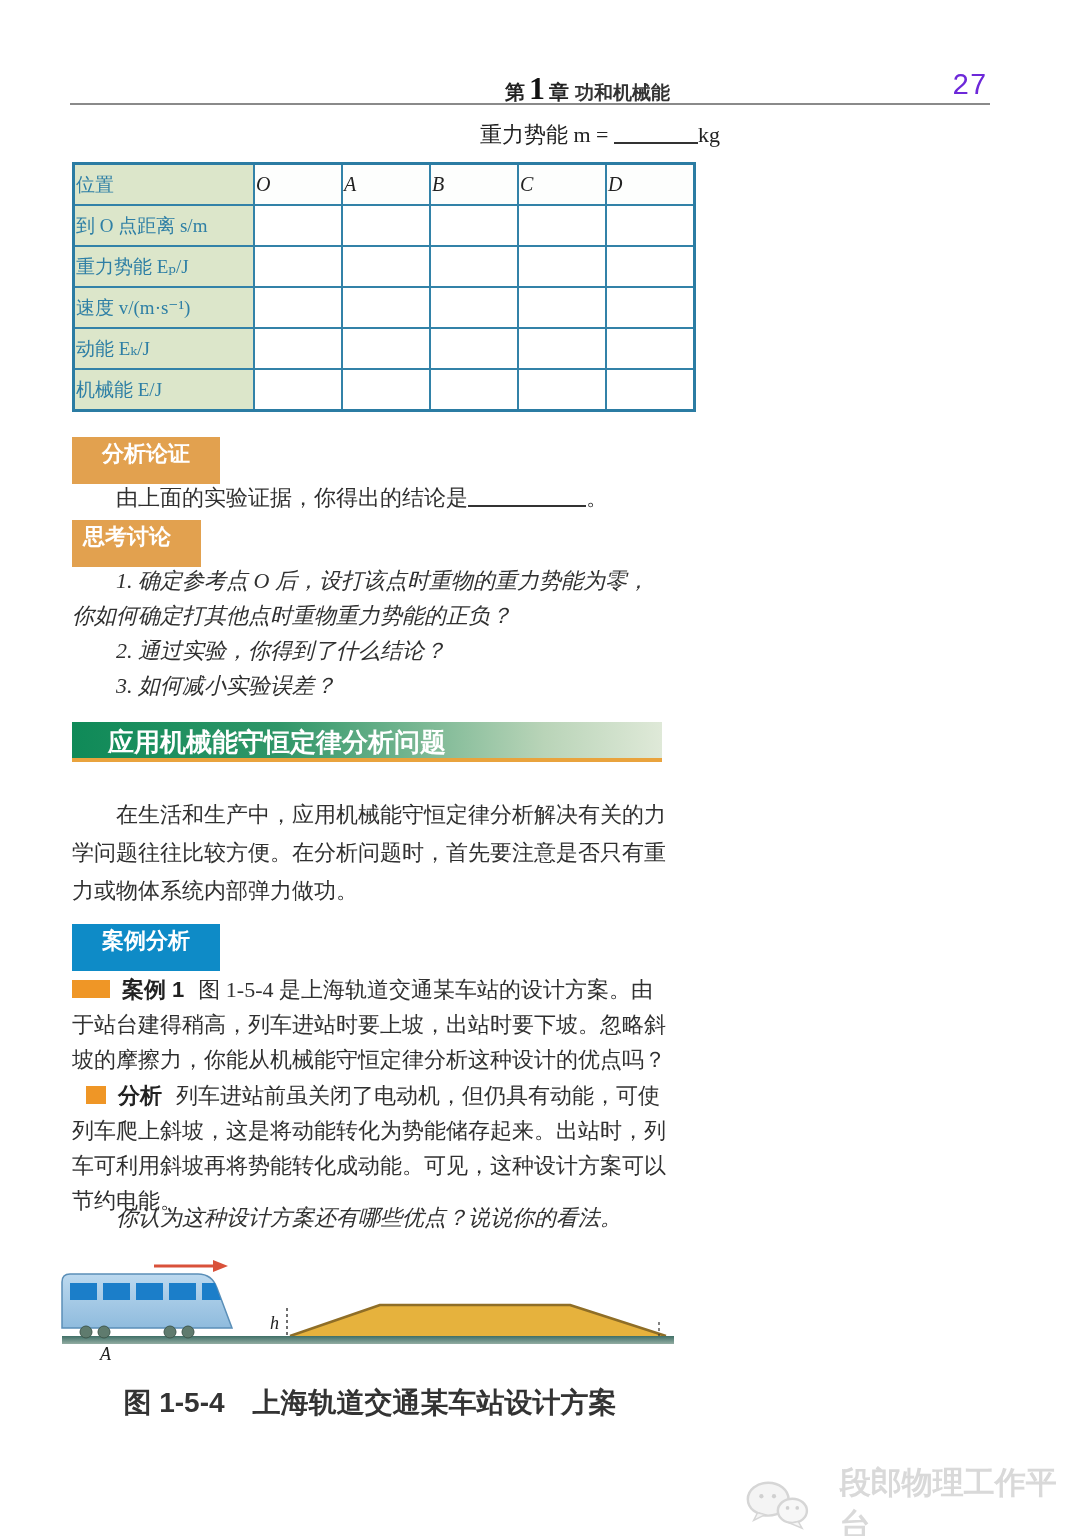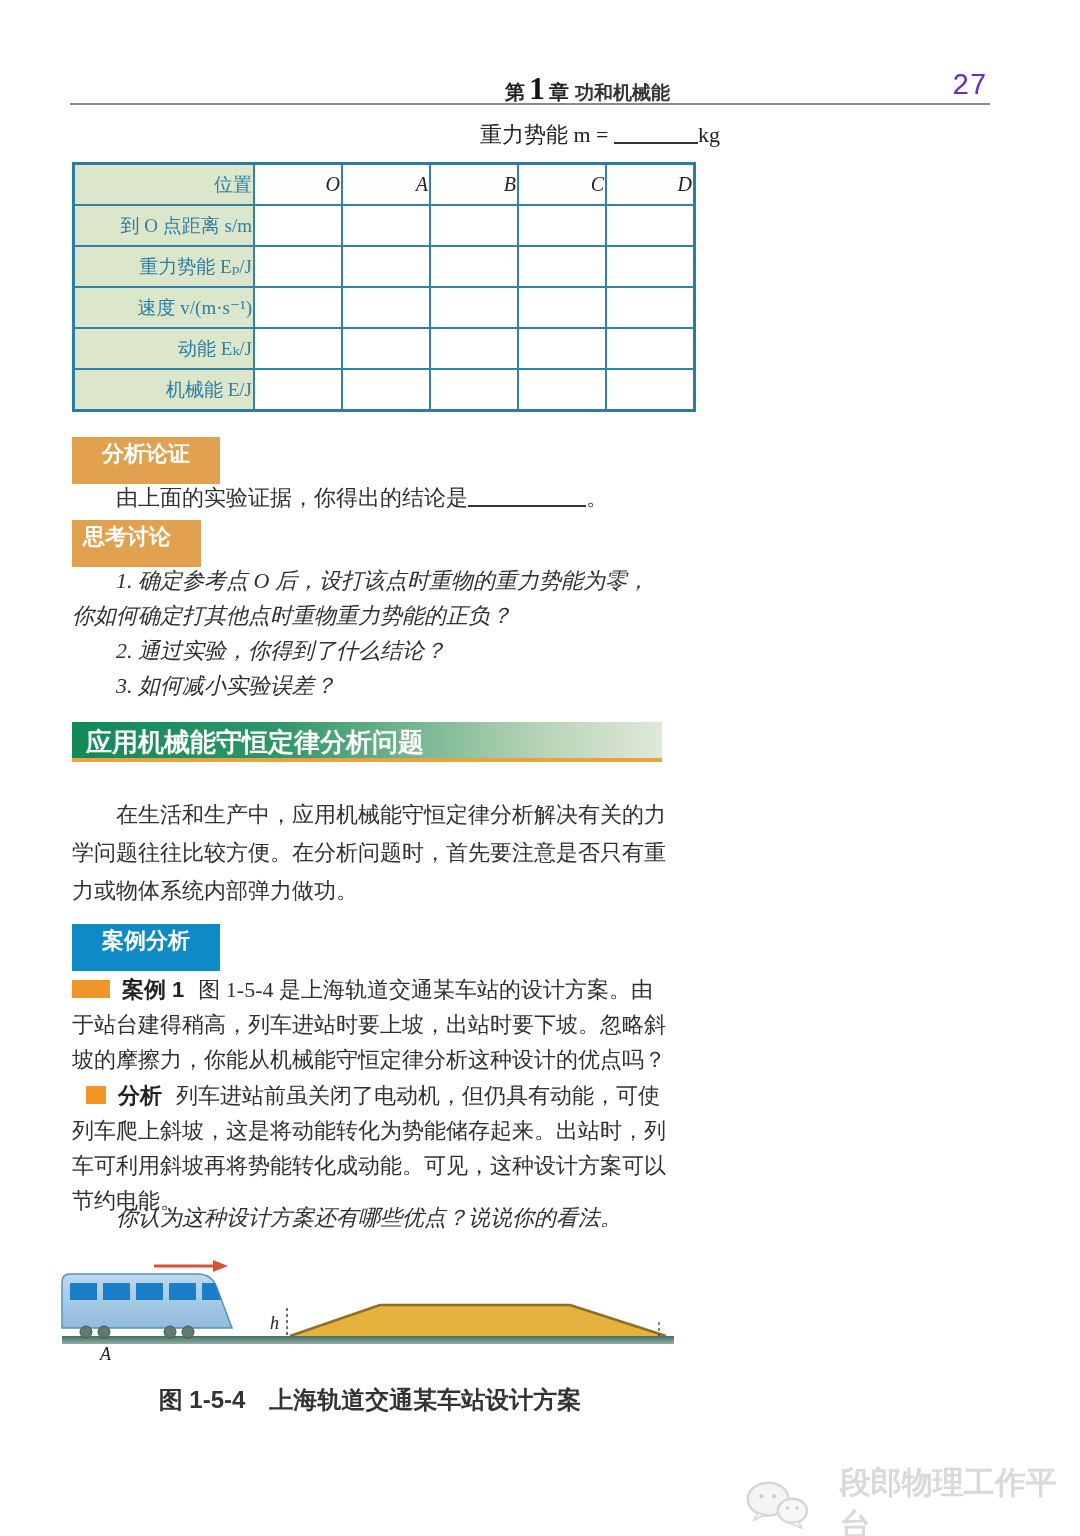--- a/index.html
+++ b/index.html
@@ -16,21 +16,21 @@
   .head-rule{position:absolute;left:70px;top:103px;width:920px;height:2px;background:#8a8a8a;}
 
   
   .mass-line{position:absolute;left:480px;top:120px;width:190px;font-size:22px;color:#222;white-space:nowrap;}
   .blank{display:inline-block;border-bottom:2px solid #333;height:18px;vertical-align:-2px;}
   .mass-line .blank{width:84px;}
 
   
   table.dtable{position:absolute;left:72px;top:162px;border-collapse:collapse;
                border:3px solid #2b7ca3;background:#fdfefd;}
-  table.dtable td{border:2px solid #3282a8;height:37px;text-align:right;vertical-align:middle;}
+  table.dtable td{border:2px solid #3282a8;height:37px;text-align:left;vertical-align:middle;}
   td.rowlabel{width:176px;background:#dce6ca;color:#2e7fa5;font-size:19px;}
   td.colhead{width:84px;font-style:italic;font-size:20px;color:#222;}
   td.cell{width:84px;background:#ffffff;}
 
   
   .badge{position:absolute;left:72px;height:47px;line-height:34px;padding:0 30px;
          font-family:"Liberation Sans","DejaVu Sans",sans-serif;font-size:22px;font-weight:bold;color:#fff;}
   .badge.orange{background:#e2a14f;}
   .badge.blue{background:#0e8bc7;}
   #badge-analysis{top:437px;}
@@ -52,26 +52,26 @@
   .marker.sm{width:20px;margin-left:14px;}
   .case-label{font-family:"Liberation Sans","DejaVu Sans",sans-serif;font-weight:bold;color:#222;margin-right:14px;}
   #analysis-text{top:1078px;}
   #followup{top:1200px;}
 
   
   .section-bar{position:absolute;left:72px;top:722px;width:590px;height:40px;line-height:40px;
                background:linear-gradient(90deg,#0f8a58 0%,#2f9668 35%,#b9d4b8 80%,#dfe9d8 100%);
                border-bottom:4px solid #e9a33d;color:#fff;
                font-family:"Liberation Sans","DejaVu Sans",sans-serif;font-size:26px;font-weight:bold;
-               padding-left:14px;box-sizing:border-box;}
+               padding-left:36px;box-sizing:border-box;}
 
   
   .figure{position:absolute;left:58px;top:1256px;width:622px;height:112px;}
   .fig-caption{position:absolute;left:60px;top:1384px;width:620px;text-align:center;
-               font-family:"Liberation Sans","DejaVu Sans",sans-serif;font-size:24px;font-weight:bold;color:#333;}
+               font-family:"Liberation Sans","DejaVu Sans",sans-serif;font-size:28px;font-weight:bold;color:#333;}
 
   
   .watermark{position:absolute;left:742px;top:1462px;display:flex;align-items:center;gap:26px;}
   .watermark .wm-text{font-family:"Liberation Sans","DejaVu Sans",sans-serif;font-size:31px;font-weight:bold;
                       color:#d9d9d9;text-shadow:1px 1px 0 #ffffff;}
 </style>
 </head>
 <body>
 
 <div class="page">

